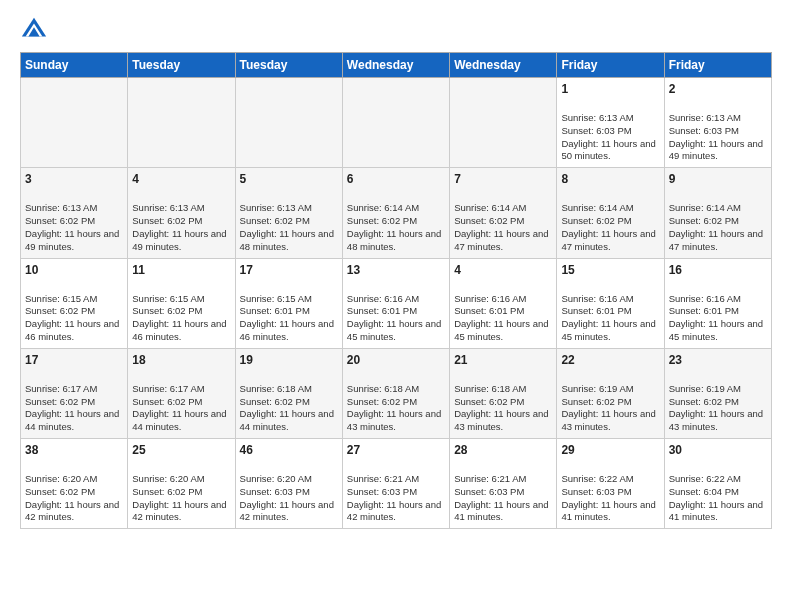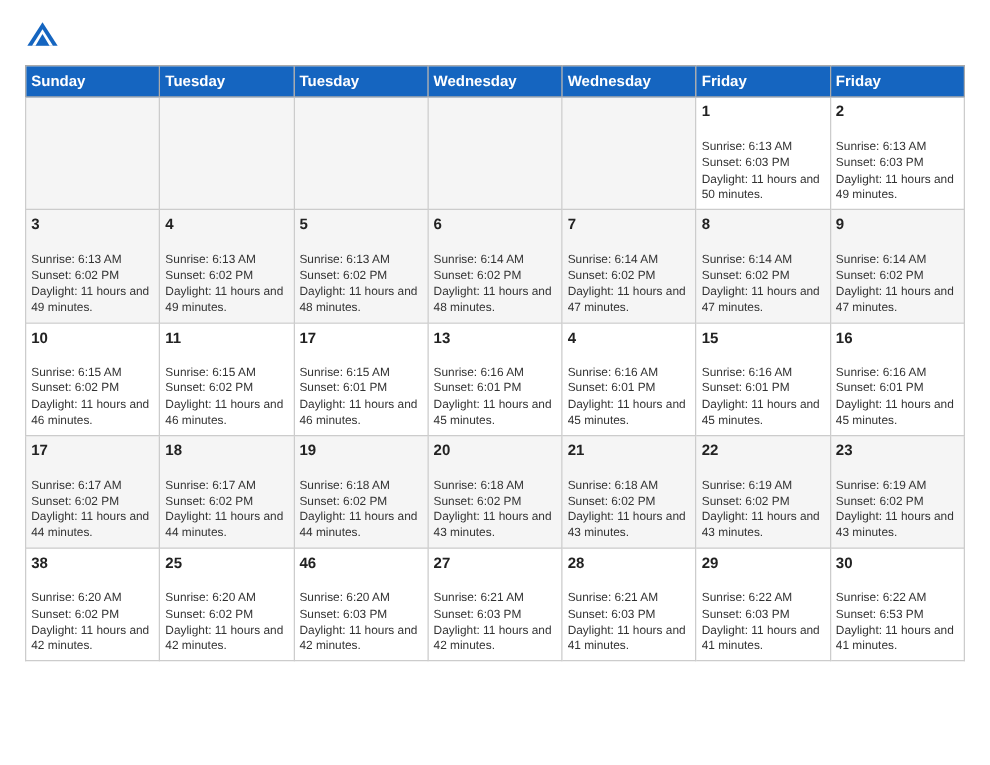--- a/index.html
+++ b/index.html
@@ -312,19 +312,19 @@
           </td>
           <td>
             <span class="day-num">29</span>
             <div class="day-info">Sunrise: 6:22 AM
 Sunset: 6:03 PM
 Daylight: 11 hours and 41 minutes.</div>
           </td>
           <td>
             <span class="day-num">30</span>
             <div class="day-info">Sunrise: 6:22 AM
-Sunset: 6:53 PM
+Sunset: 6:04 PM
 Daylight: 11 hours and 41 minutes.</div>
           </td>
         </tr>
       </tbody>
   </table>
 </div>
 
 </body></html>

